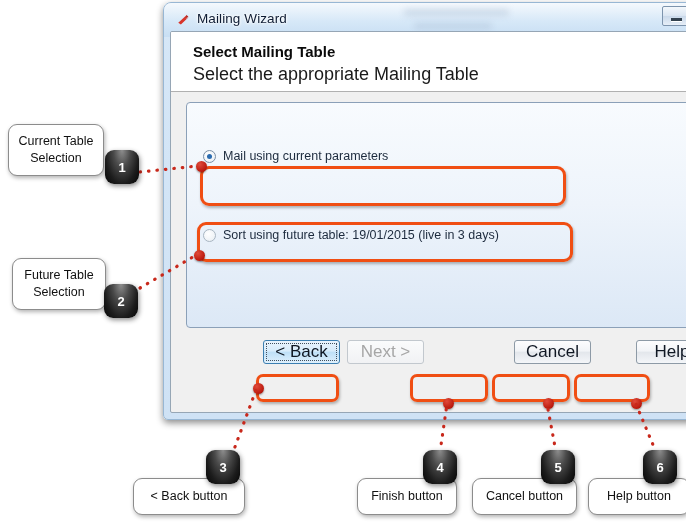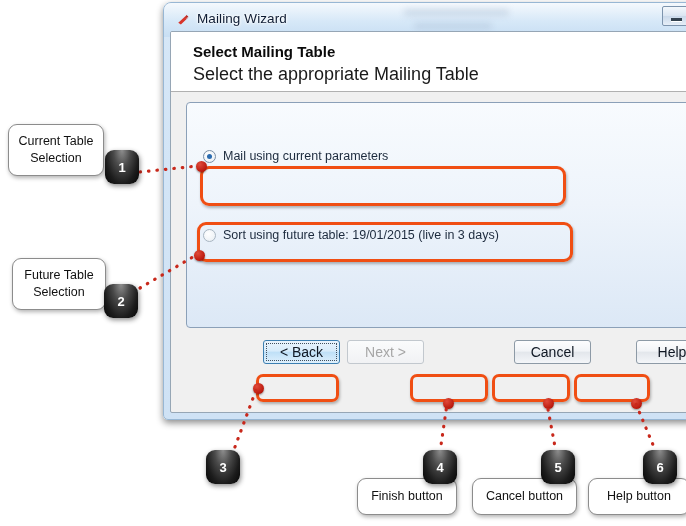--- a/index.html
+++ b/index.html
@@ -112,21 +112,21 @@
   .radio-row .rdo .dot { width:5px; height:5px; border-radius:50%; background:#2b6cb0; }
   .radio-row .rdo.off { border-color:#a9b6c2; }
   .radio-row .lbl { font-size:12.5px; color:#1c2a3d; margin-left:7px; white-space:nowrap; }
 
   
   .btnrow { position:absolute; left:0; right:0; top:308px; height:32px; }
   .btn {
     position:absolute; top:0; height:24px;
     border:1px solid #8d9aa6; border-radius:3px;
     background: linear-gradient(180deg,#fdfdfe 0%, #f2f4f7 45%, #e3e7ec 52%, #f4f6f9 100%);
-    font-size:14px; color:#0f1723;
+    font-size:17px; color:#0f1723;
     display:flex; align-items:center; justify-content:center;
     box-sizing:border-box;
   }
   .btn.disabled { color:#a6a6a6; border-color:#c2c8ce;
     background: linear-gradient(180deg,#fafbfc 0%, #f1f2f4 100%); }
   .btn.focused {
     border:1px solid #3c7fb1;
     background: linear-gradient(180deg,#eaf4fd 0%, #d8ecfb 45%, #bfe0f7 52%, #dff0fd 100%);
   }
   .btn.focused .fr {
@@ -271,20 +271,23 @@
       <line x1="656" y1="452" x2="636" y2="404"></line>
     </g>
   </svg>
 
   <div class="callout" style="left:8px; top:124px; width:96px; height:52px;">
     <span>Current Table<br>Selection</span>
   </div>
   <div class="callout" style="left:12px; top:258px; width:94px; height:52px;">
     <span>Future Table<br>Selection</span>
   </div>
+  <div class="callout" style="left:133px; top:478px; width:112px; height:37px;">
+    <span>&lt; Back button</span>
+  </div>
   <div class="callout" style="left:357px; top:478px; width:100px; height:37px;">
     <span>Finish button</span>
   </div>
   <div class="callout" style="left:472px; top:478px; width:105px; height:37px;">
     <span>Cancel button</span>
   </div>
   <div class="callout" style="left:588px; top:478px; width:102px; height:37px;">
     <span>Help button</span>
   </div>
 

